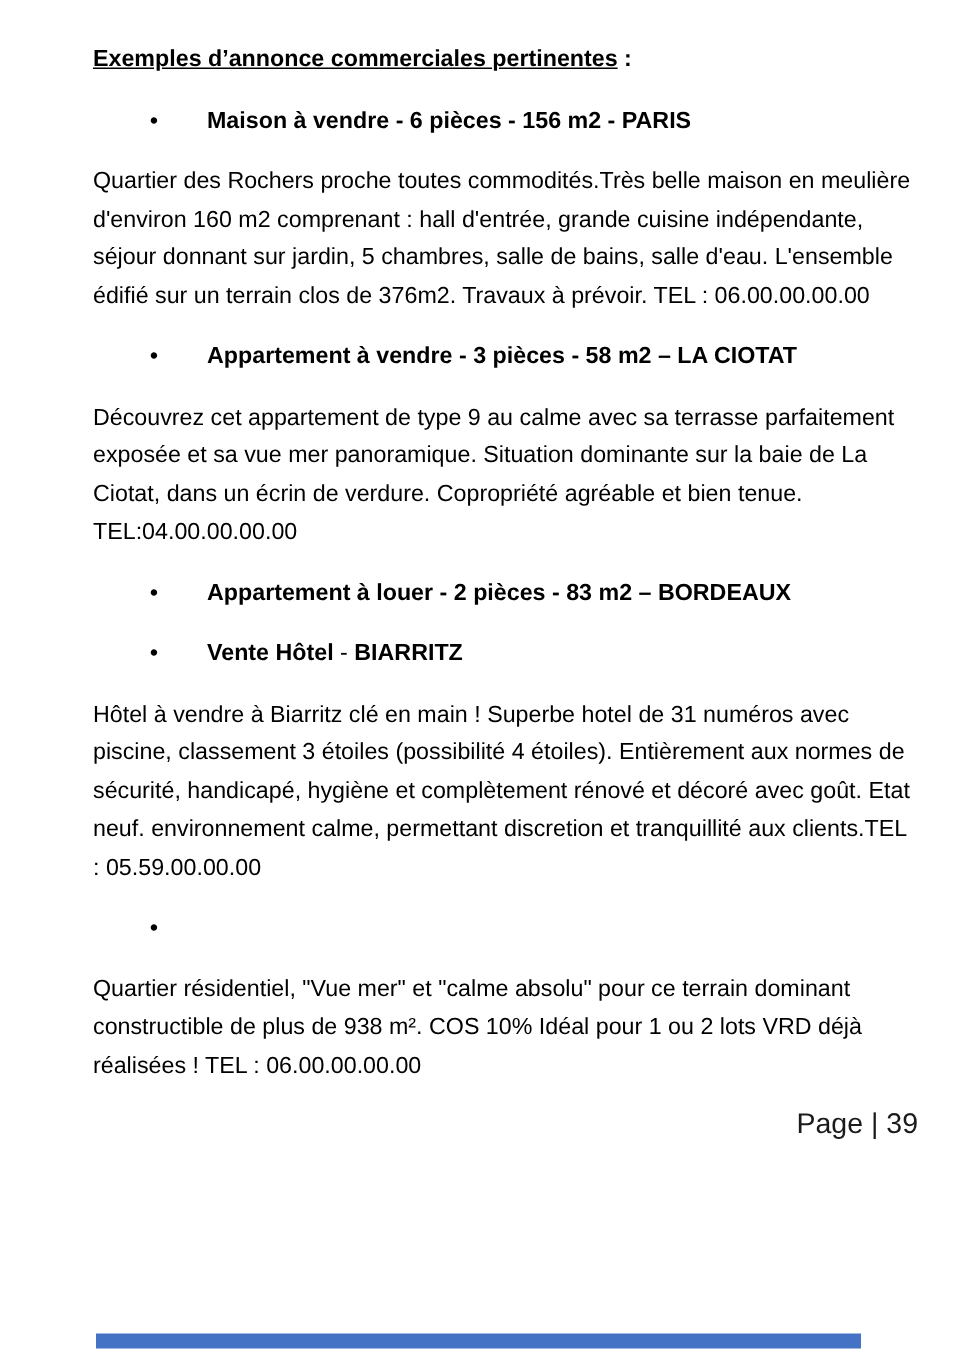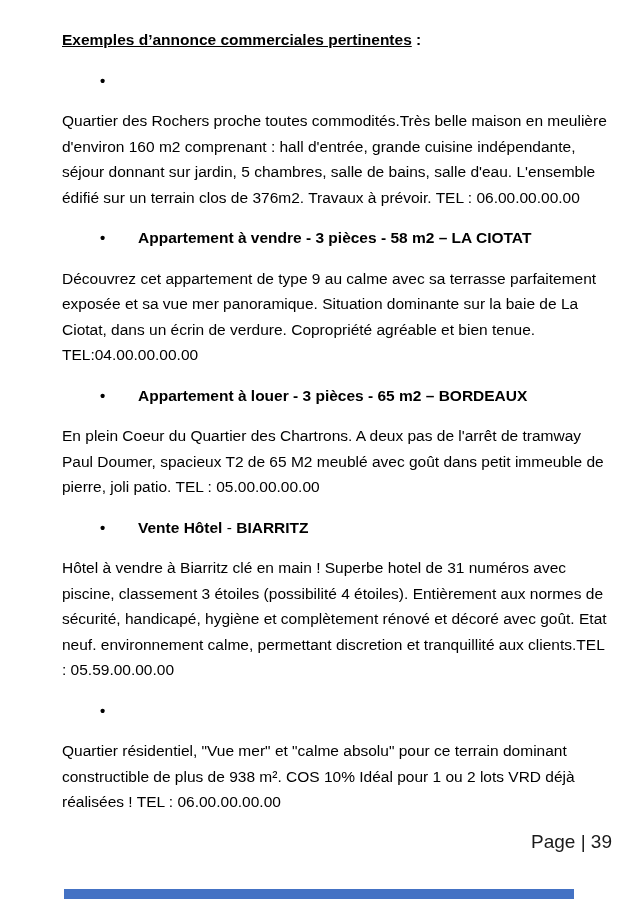--- a/index.html
+++ b/index.html
@@ -73,38 +73,38 @@
 </head>
 <body>
 
 <div class="page">
 
   <h1 class="title"><span class="u">Exemples d’annonce commerciales pertinentes</span><span> :</span></h1>
 
   <section>
     <div class="bullet-row">
       <span class="dot">•</span>
+      <span class="heading">Maison à vendre - 6 pièces - 156 m2 - PARIS</span>
     </div>
     <p class="body-text">Quartier des Rochers proche toutes commodités.Très belle maison en meulière d'environ 160 m2 comprenant : hall d'entrée, grande cuisine indépendante, séjour donnant sur jardin, 5 chambres, salle de bains, salle d'eau. L'ensemble édifié sur un terrain clos de 376m2. Travaux à prévoir. TEL : 06.00.00.00.00</p>
   </section>
 
   <section>
     <div class="bullet-row">
       <span class="dot">•</span>
       <span class="heading">Appartement à vendre - 3 pièces - 58 m2 – LA CIOTAT</span>
     </div>
     <p class="body-text">Découvrez cet appartement de type 9 au calme avec sa terrasse parfaitement exposée et sa vue mer panoramique. Situation dominante sur la baie de La Ciotat, dans un écrin de verdure. Copropriété agréable et bien tenue. TEL:04.00.00.00.00</p>
   </section>
 
   <section>
     <div class="bullet-row">
       <span class="dot">•</span>
-      <span class="heading">Appartement à louer - 3 pièces - 65 m2 – BORDEAUX</span>
+      <span class="heading">Appartement à louer - 2 pièces - 83 m2 – BORDEAUX</span>
     </div>
-    <p class="body-text">En plein Coeur du Quartier des Chartrons. A deux pas de l'arrêt de tramway Paul Doumer, spacieux T2 de 65 M2 meublé avec goût dans petit immeuble de pierre, joli patio. TEL : 05.00.00.00.00</p>
   </section>
 
   <section>
     <div class="bullet-row">
       <span class="dot">•</span>
       <span class="heading"><b>Vente Hôtel</b><span class="sep"> - </span><b>BIARRITZ</b></span>
     </div>
     <p class="body-text">Hôtel à vendre à Biarritz clé en main ! Superbe hotel de 31 numéros avec piscine, classement 3 étoiles (possibilité 4 étoiles). Entièrement aux normes de sécurité, handicapé, hygiène et complètement rénové et décoré avec goût. Etat neuf. environnement calme, permettant discretion et tranquillité aux clients.TEL : 05.59.00.00.00</p>
   </section>
 

